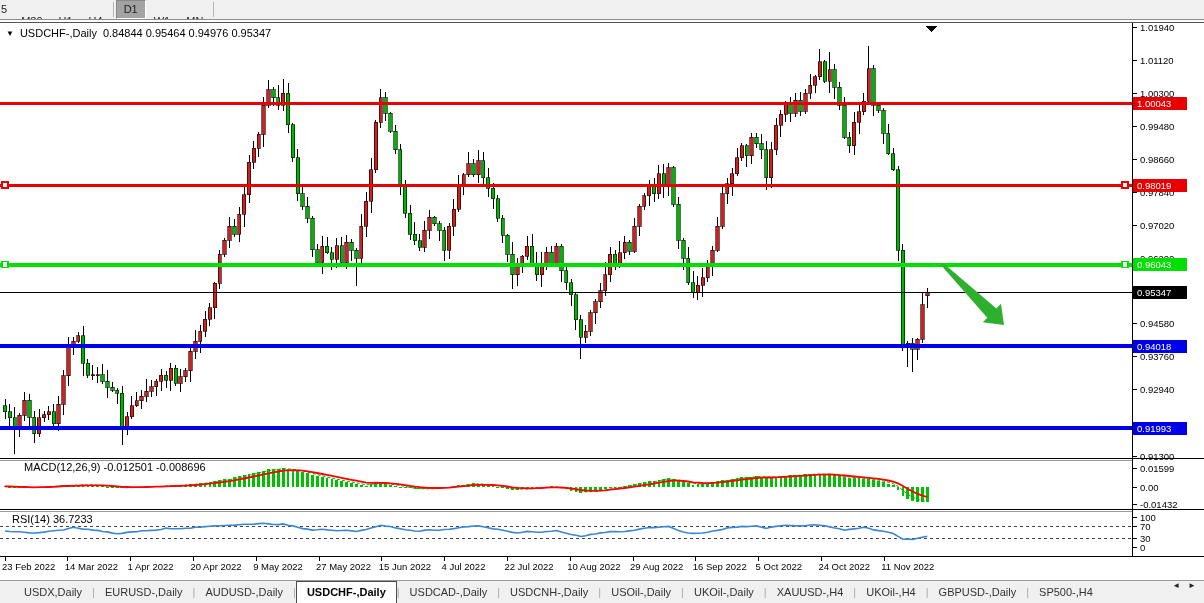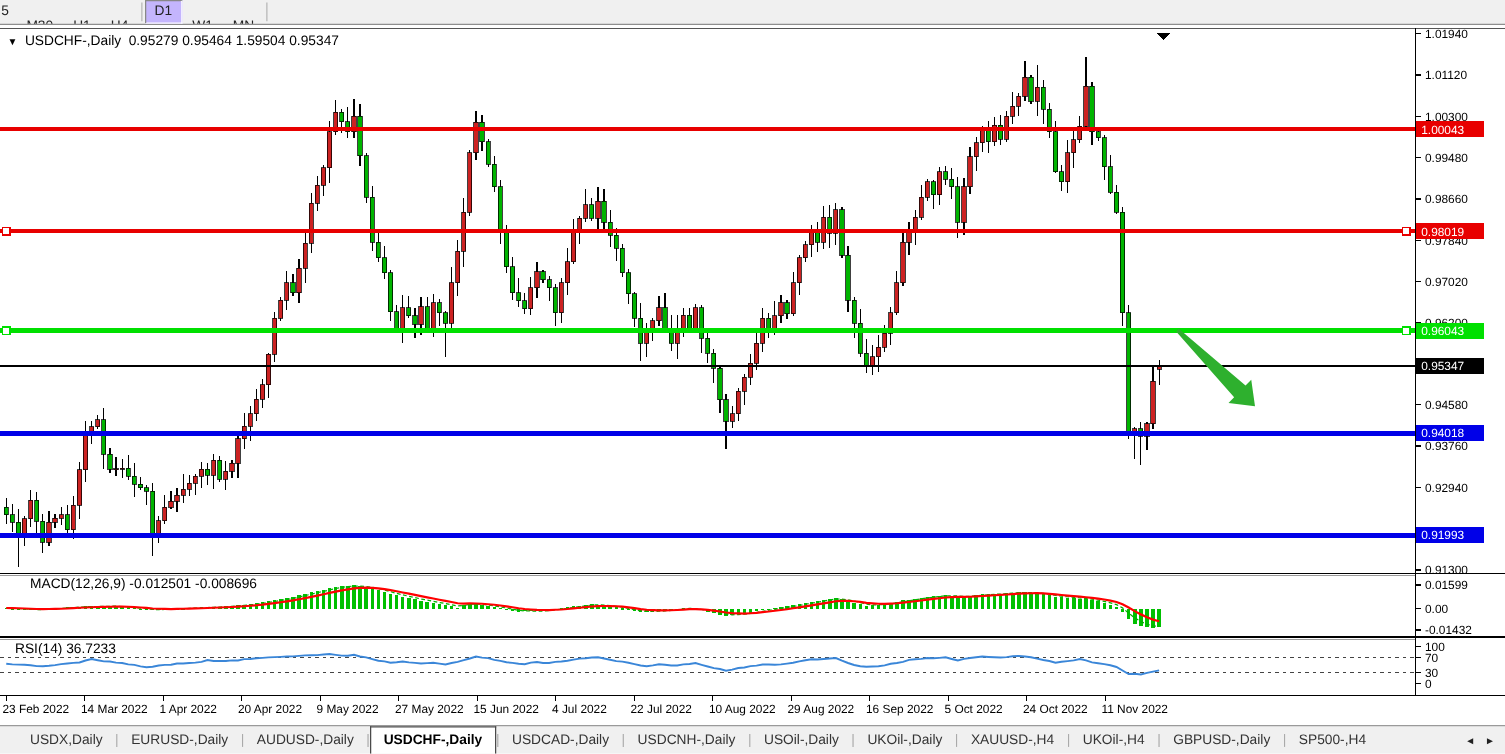--- a/index.html
+++ b/index.html
@@ -1,27 +1,27 @@
 <!DOCTYPE html>
 <html><head>
 <meta charset="utf-8">
 <style>
   html,body{margin:0;padding:0;background:#fff;width:1204px;height:603px;overflow:hidden;
     font-family:"Liberation Sans",sans-serif;-webkit-font-smoothing:none;}
   .toolbar{height:19px;background:#f0f0f0;border-bottom:1px solid #8e8e8e;display:flex;align-items:stretch;overflow:hidden;}
   .tf{font-size:11px;color:#222;line-height:19px;padding:12px 8px;cursor:default;}
   .tf.partial{padding:0 6px 0 1px;}
-  .tf.active{background:#c4b5fd;border:1px solid;border-color:#888 #fff #fff #888;line-height:17px;padding:0 7px;text-align:center;}
+  .tf.active{background:#a3a3a3;border:1px solid;border-color:#888 #fff #fff #888;line-height:17px;padding:0 7px;text-align:center;}
   .tbsep{width:1px;background:#b5b5b5;margin:2px 2px;}
   .chart-wrap{position:relative;width:1204px;height:560px;background:#fff;}
   .chart-wrap svg{position:absolute;left:0;top:0;}
   .pane-label{position:absolute;font-size:11px;color:#000;white-space:pre;}
   .hdr{position:absolute;left:6px;top:7px;font-size:11px;color:#000;display:flex;align-items:center;gap:6px;}
   .hdr .tri{font-size:8px;line-height:11px;}
-  .tabbar{height:22px;border-top:1px solid #9a9a9a;background:#f0f0f0;display:flex;align-items:center;font-size:11px;color:#333;}
+  .tabbar{height:22px;border-top:1px solid #9a9a9a;background:#f0f0f0;display:flex;align-items:flex-start;font-size:11px;color:#333;}
   .tabbar .pad{width:14px;}
   .tab{line-height:22px;padding:0 10px;white-space:nowrap;cursor:default;}
   .tab.active{background:#fff;border:1px solid #4a4a4a;border-bottom:none;font-weight:bold;color:#000;line-height:21px;}
   .tsep{color:#aaa;line-height:22px;}
   .tabnav{margin-left:auto;display:flex;align-items:center;padding-right:4px;}
   .tabnav span{font-size:8px;color:#222;padding:0 4px;cursor:default;}
   text{font-family:"Liberation Sans",sans-serif;}
 </style>
 </head>
 <body>
@@ -711,21 +711,21 @@
       <line x1="758.5999999999999" y1="557" x2="758.5999999999999" y2="561" stroke="#000" stroke-width="1"></line>
       <text x="755.5999999999999" y="570" font-size="9.5px" fill="#000">5 Oct 2022</text>
       <line x1="821.4" y1="557" x2="821.4" y2="561" stroke="#000" stroke-width="1"></line>
       <text x="818.4" y="570" font-size="9.5px" fill="#000">24 Oct 2022</text>
       <line x1="884.1999999999999" y1="557" x2="884.1999999999999" y2="561" stroke="#000" stroke-width="1"></line>
       <text x="881.1999999999999" y="570" font-size="9.5px" fill="#000">11 Nov 2022</text>
     </svg>
   <div class="hdr">
     <span class="tri">▼</span>
     <span>USDCHF-,Daily</span>
-    <span>0.95279 0.95464 1.59504 0.95347</span>
+    <span>0.84844 0.95464 0.94976 0.95347</span>
   </div>
   <div class="pane-label" style="left:8px;top:441px;padding-left:16px;">MACD(12,26,9) -0.012501 -0.008696</div>
   <div class="pane-label" style="left:12px;top:493px;">RSI(14) 36.7233</div>
 </div>
 
 <div class="tabbar" id="tabbar">
   <span class="pad"></span>
 <span class="tab">USDX,Daily</span>
     <span class="tsep">|</span>
     <span class="tab">EURUSD-,Daily</span>

